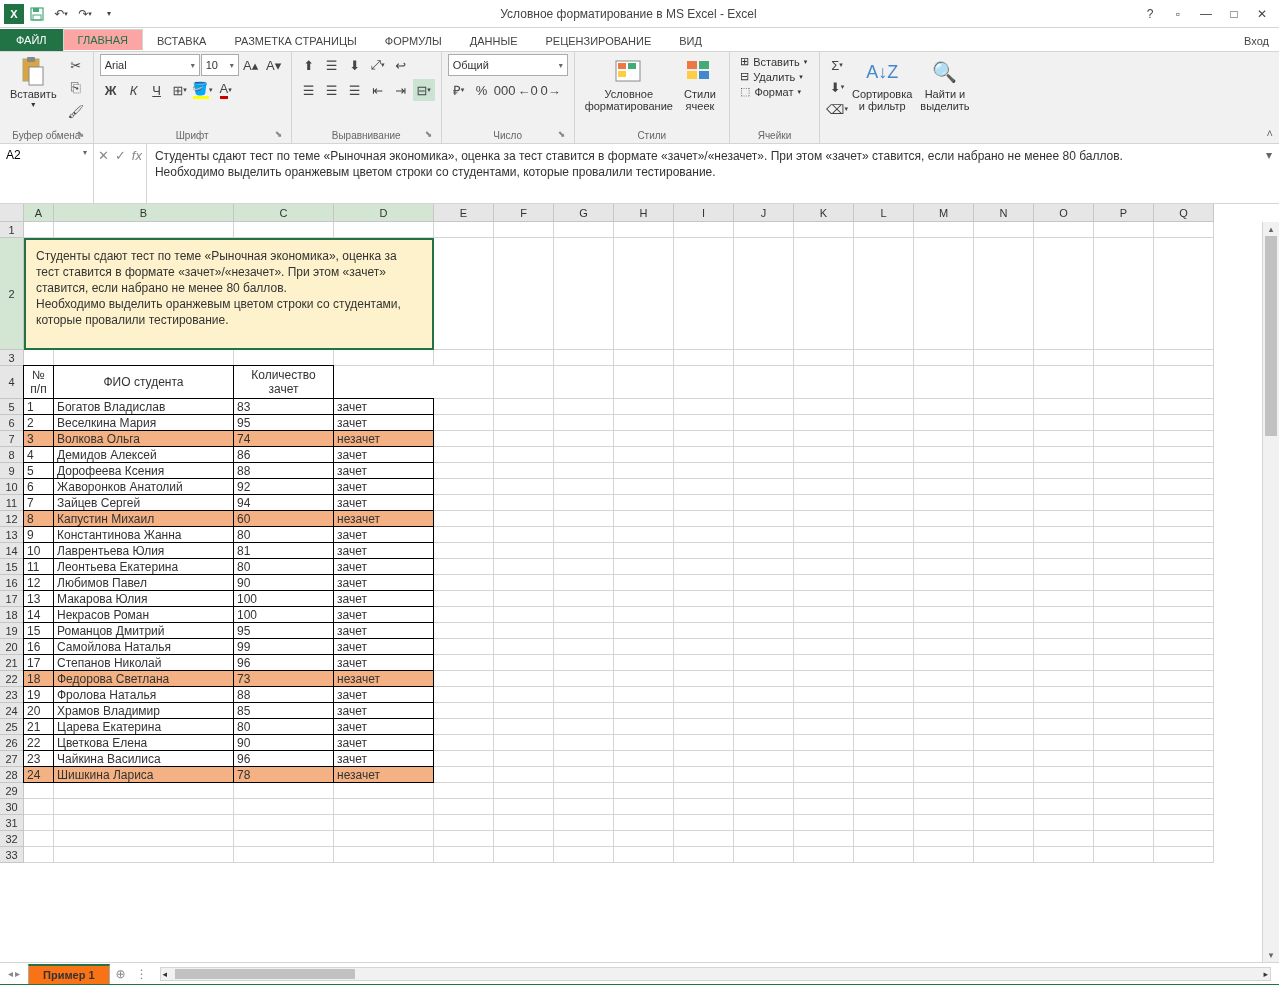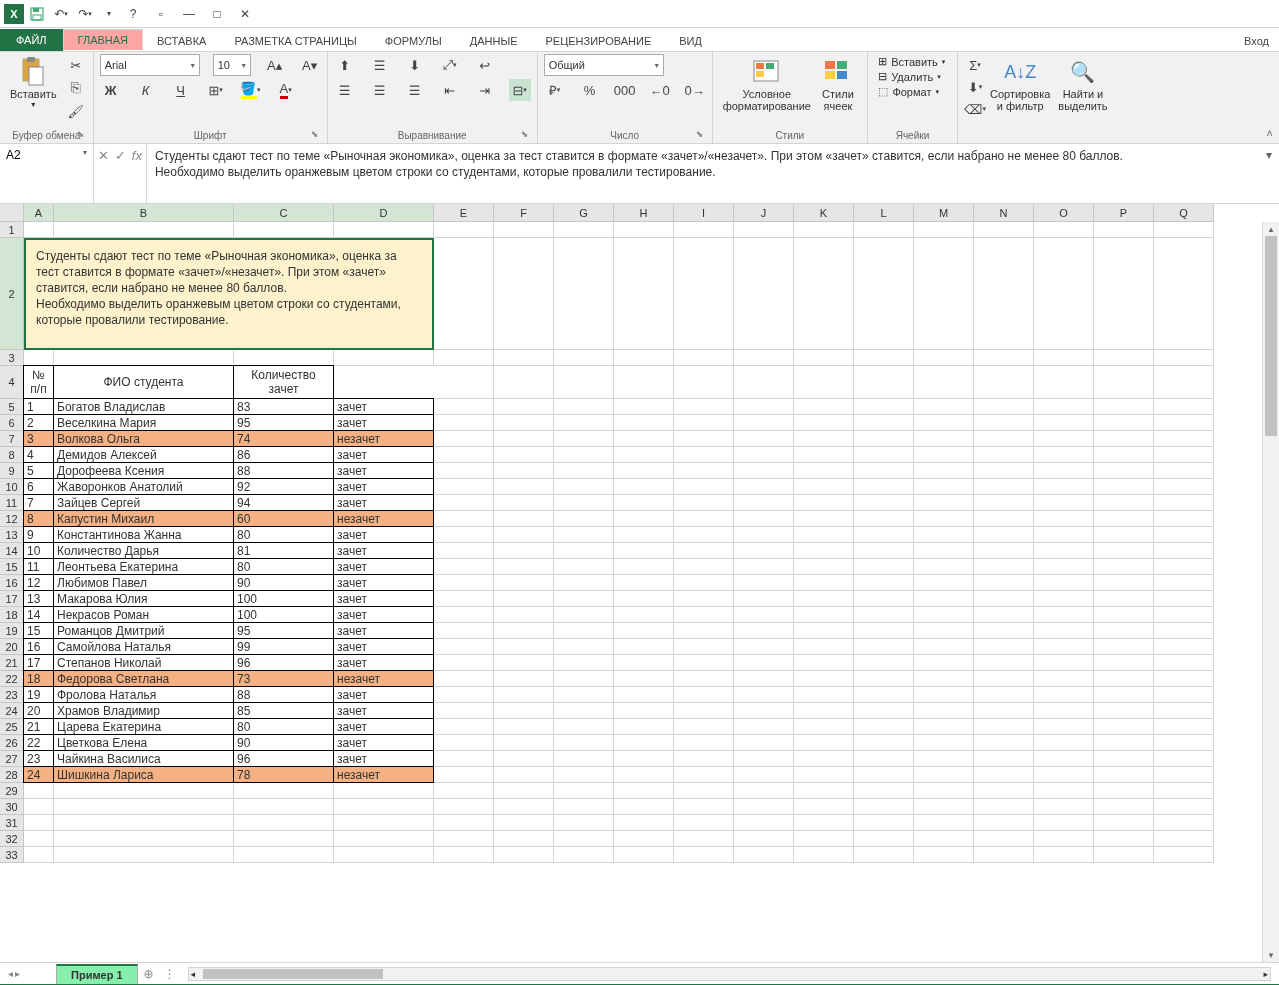--- a/index.html
+++ b/index.html
@@ -26,21 +26,21 @@
 .ribbon .group { border-right: 1px solid #d4d4d4; display: flex; flex-direction: column; padding: 2px 6px 0 6px; position: relative; }
 .ribbon .group .body { flex: 1; display: flex; align-items: flex-start; }
 .ribbon .group .label { text-align: center; font-size: 10px; color: #666; padding: 2px 0; position: relative; }
 .ribbon .group .label .launcher { position: absolute; right: 0; bottom: 2px; width: 12px; height: 12px; font-size: 9px; color: #888; cursor: pointer; }
 .ribbon .bigbtn { display: flex; flex-direction: column; align-items: center; padding: 2px 4px; cursor: pointer; min-width: 46px; }
 .ribbon .bigbtn .ico { width: 32px; height: 32px; display: flex; align-items: center; justify-content: center; font-size: 22px; }
 .ribbon .bigbtn .lbl { font-size: 11px; text-align: center; line-height: 12px; }
 .ribbon .smallbtn { width: 22px; height: 22px; display: flex; align-items: center; justify-content: center; cursor: pointer; font-size: 13px; color: #444; }
 .ribbon .combo { height: 22px; border: 1px solid #ababab; background: #fff; display: flex; align-items: center; padding: 0 4px; font-size: 11px; }
 .ribbon .combo .arr { margin-left: auto; font-size: 8px; color: #666; }
-.ribbon .row { display: flex; gap: 13px; margin-bottom: 2px; }
+.ribbon .row { display: flex; gap: 1px; margin-bottom: 2px; }
 .ribbon .col { display: flex; flex-direction: column; gap: 1px; }
 .ribbon .cellsrow { display: flex; align-items: center; gap: 4px; font-size: 11px; padding: 1px 4px; cursor: pointer; }
 .ribbon .collapse { position: absolute; right: 6px; bottom: 4px; font-size: 11px; color: #666; cursor: pointer; }
 
 
 .formulabar { display: flex; align-items: stretch; border-bottom: 1px solid #d4d4d4; background: #fff; min-height: 60px; }
 .formulabar .namebox { width: 94px; border-right: 1px solid #d4d4d4; display: flex; align-items: flex-start; padding: 4px 6px; }
 .formulabar .namebox input { border: none; width: 60px; font-size: 12px; outline: none; }
 .formulabar .namebox .arr { margin-left: auto; font-size: 8px; color: #666; }
 .formulabar .fnbtns { display: flex; align-items: flex-start; padding: 4px 4px; border-right: 1px solid #d4d4d4; gap: 6px; }
@@ -59,21 +59,21 @@
 .cell.orange { background: #f4b183; }
 .cell.notebox { background: #fef2cc; border: 2px solid #217346; font-size: 12px; line-height: 16px; padding: 8px 10px; white-space: normal; align-items: flex-start; }
 .vscroll { position: absolute; right: 0; top: 18px; bottom: 0; width: 17px; background: #f1f1f1; border-left: 1px solid #d4d4d4; }
 .vscroll .thumb { position: absolute; left: 2px; right: 2px; top: 14px; height: 200px; background: #c1c1c1; }
 .vscroll .arr { height: 14px; display: flex; align-items: center; justify-content: center; font-size: 9px; color: #666; }
 
 
 .sheettabs { height: 22px; background: #fff; border-top: 1px solid #d4d4d4; display: flex; align-items: center; }
 .sheettabs .nav { display: flex; gap: 2px; padding: 0 8px; color: #888; }
 .sheettabs .nav span { cursor: pointer; font-size: 10px; }
-.sheettabs .tab { padding: 3px 14px; font-size: 11px; border: 1px solid #ababab; border-bottom: none; background: #86efac; cursor: pointer; margin-left: 28px; }
+.sheettabs .tab { padding: 3px 14px; font-size: 11px; border: 1px solid #ababab; border-bottom: none; background: #f97316; cursor: pointer; }
 .sheettabs .tab.active { font-weight: bold; border-top: 2px solid #217346; }
 .sheettabs .add { width: 22px; text-align: center; color: #888; cursor: pointer; }
 .sheettabs .hscroll { flex: 1; margin: 0 8px; height: 14px; background: #f1f1f1; display: flex; align-items: center; position: relative; border: 1px solid #d4d4d4; }
 .sheettabs .hscroll .thumb { position: absolute; left: 14px; width: 180px; top: 1px; bottom: 1px; background: #c1c1c1; }
 
 
 .statusbar { height: 22px; background: #217346; color: #fff; display: flex; align-items: center; padding: 0 8px; font-size: 11px; }
 
 svg { display: block; }
 </style>
@@ -87,20 +87,21 @@
         <svg width="14" height="14" viewBox="0 0 14 14">
           <rect x="1" y="1" width="12" height="12" fill="none" stroke="#4a7" stroke-width="1.2"></rect>
           <rect x="3" y="1" width="6" height="4" fill="#4a7"></rect>
           <rect x="3" y="8" width="8" height="5" fill="none" stroke="#4a7"></rect>
         </svg>
       </div>
     <div class="qbtn">↶<span style="font-size:7px">▾</span></div>
     <div class="qbtn">↷<span style="font-size:7px">▾</span></div>
     <div class="qbtn" style="font-size:8px">▾</div>
   </div>
+  <div class="title">Условное форматирование в MS Excel - Excel</div>
   <div class="winbtns">
     <div>?</div>
     <div>▫</div>
     <div>—</div>
     <div>□</div>
     <div>✕</div>
   </div>
 </div>
 
 <div class="tabstrip">
@@ -550,21 +551,21 @@
       <div class="cell"></div>
       <div class="cell"></div>
       <div class="cell"></div>
       <div class="cell"></div>
       <div class="cell"></div>
       <div class="cell"></div>
       <div class="cell"></div>
       <div class="cell"></div>
       <div class="rowhdr">14</div>
       <div class="cell tblborder">10</div>
-      <div class="cell tblborder">Количество Дарья</div>
+      <div class="cell tblborder">Лаврентьева Юлия</div>
       <div class="cell tblborder">81</div>
       <div class="cell tblborder">зачет</div>
       <div class="cell"></div>
       <div class="cell"></div>
       <div class="cell"></div>
       <div class="cell"></div>
       <div class="cell"></div>
       <div class="cell"></div>
       <div class="cell"></div>
       <div class="cell"></div>

